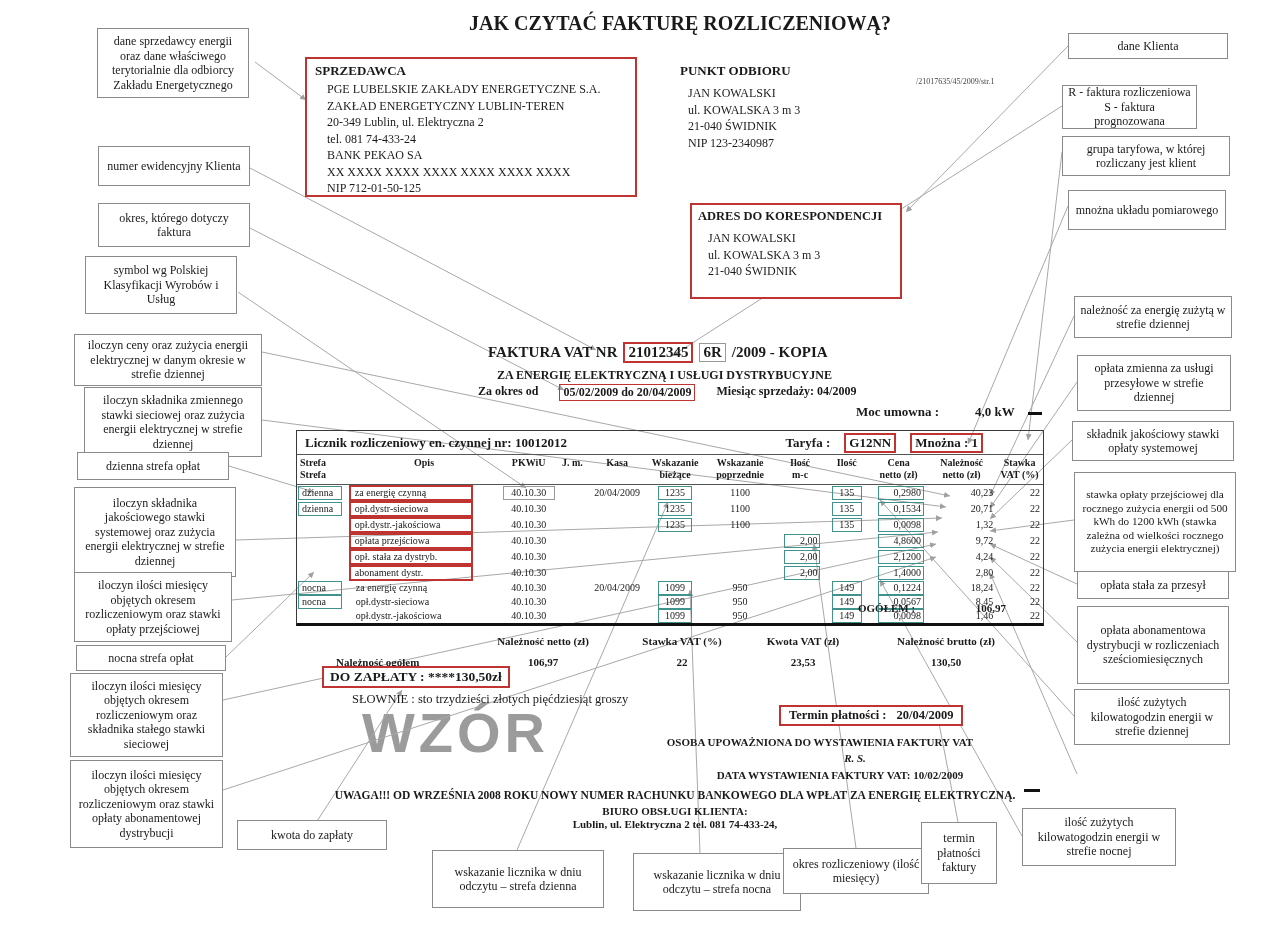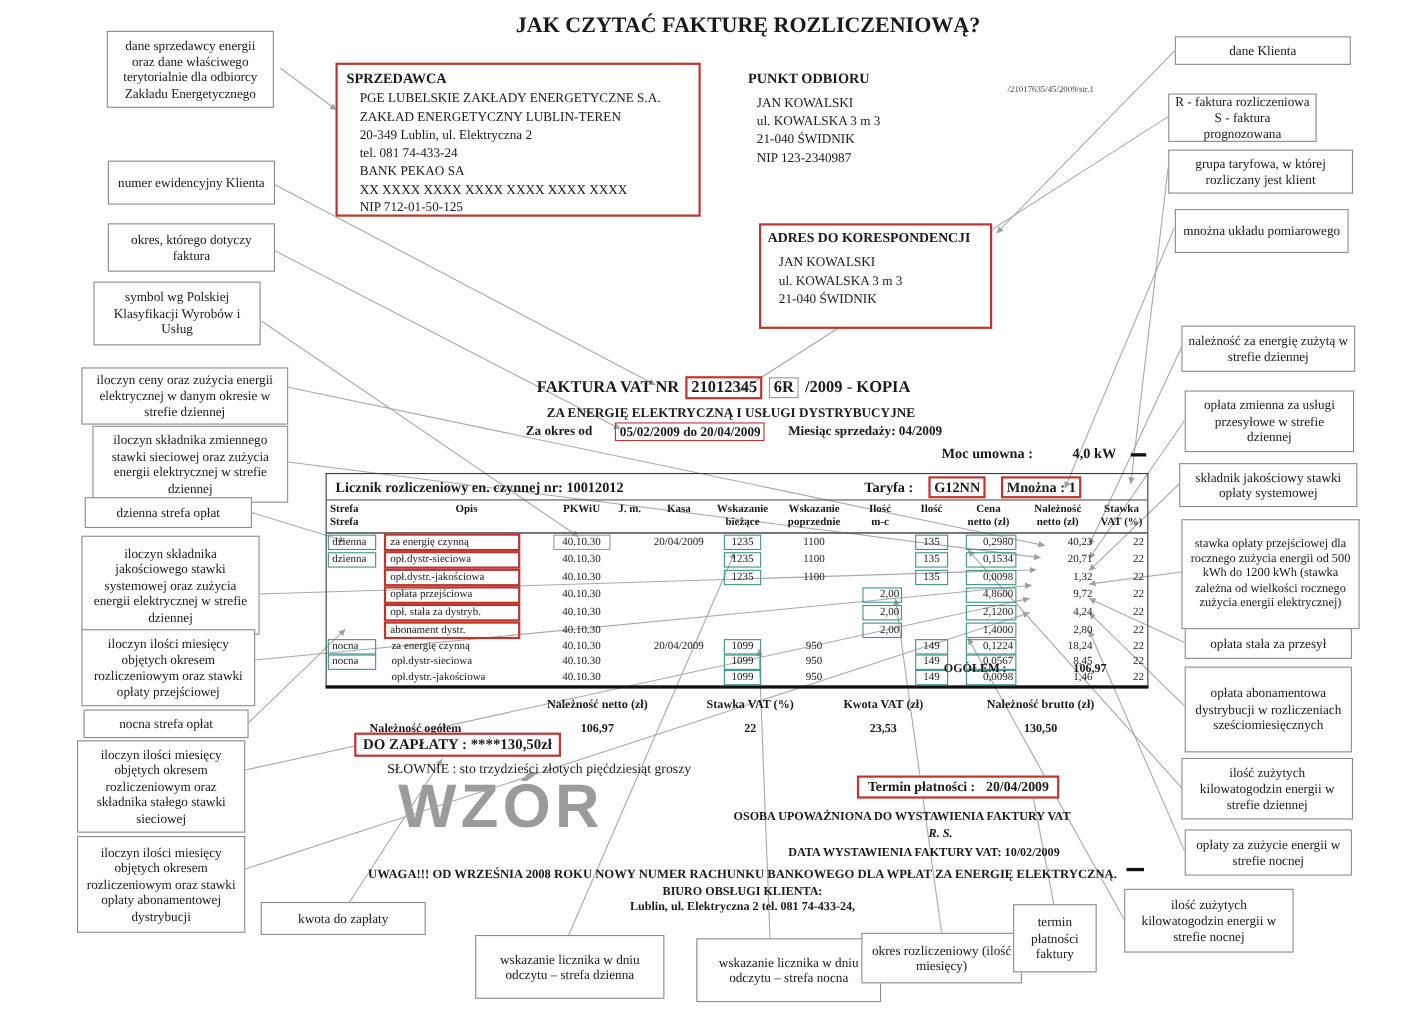--- a/index.html
+++ b/index.html
@@ -123,21 +123,20 @@
 S - faktura  prognozowana</div>
   <div class="callout" style="left:1062px;top:136px;width:168px;height:40px">grupa taryfowa, w której rozliczany jest klient</div>
   <div class="callout" style="left:1068px;top:190px;width:158px;height:40px">mnożna układu pomiarowego</div>
   <div class="callout" style="left:1074px;top:296px;width:158px;height:42px">należność za energię zużytą w strefie dziennej</div>
   <div class="callout" style="left:1077px;top:355px;width:154px;height:56px">opłata zmienna za usługi przesyłowe w strefie dziennej</div>
   <div class="callout" style="left:1072px;top:421px;width:162px;height:40px">składnik jakościowy stawki opłaty systemowej</div>
   <div class="callout small" style="left:1074px;top:472px;width:162px;height:100px">stawka opłaty przejściowej dla rocznego zużycia energii od 500 kWh do 1200 kWh (stawka zależna od wielkości rocznego zużycia energii elektrycznej)</div>
   <div class="callout" style="left:1077px;top:571px;width:152px;height:28px">opłata stała za przesył</div>
   <div class="callout" style="left:1077px;top:606px;width:152px;height:78px">opłata abonamentowa dystrybucji w rozliczeniach sześciomiesięcznych</div>
   <div class="callout" style="left:1074px;top:689px;width:156px;height:56px">ilość zużytych kilowatogodzin energii w strefie dziennej</div>
-  <div class="callout" style="left:1077px;top:754px;width:152px;height:42px">opłaty za zużycie energii w strefie nocnej</div>
   <div class="callout" style="left:1022px;top:808px;width:154px;height:58px">ilość zużytych kilowatogodzin energii w strefie nocnej</div>
 
   <div class="callout" style="left:432px;top:850px;width:172px;height:58px">wskazanie licznika w dniu odczytu – strefa dzienna</div>
   <div class="callout" style="left:633px;top:853px;width:168px;height:58px">wskazanie licznika w dniu odczytu – strefa nocna</div>
   <div class="callout" style="left:783px;top:848px;width:146px;height:46px">okres rozliczeniowy (ilość miesięcy)</div>
   <div class="callout" style="left:921px;top:822px;width:76px;height:62px">termin płatności faktury</div>
 
   <div class="abs redbox" style="left:305px;top:57px;width:332px;height:140px;padding:4px 8px;">
     <div class="bold" style="font-size:13px;">SPRZEDAWCA</div>
     <div class="addr-lines" style="margin-left:12px;margin-top:2px;">

